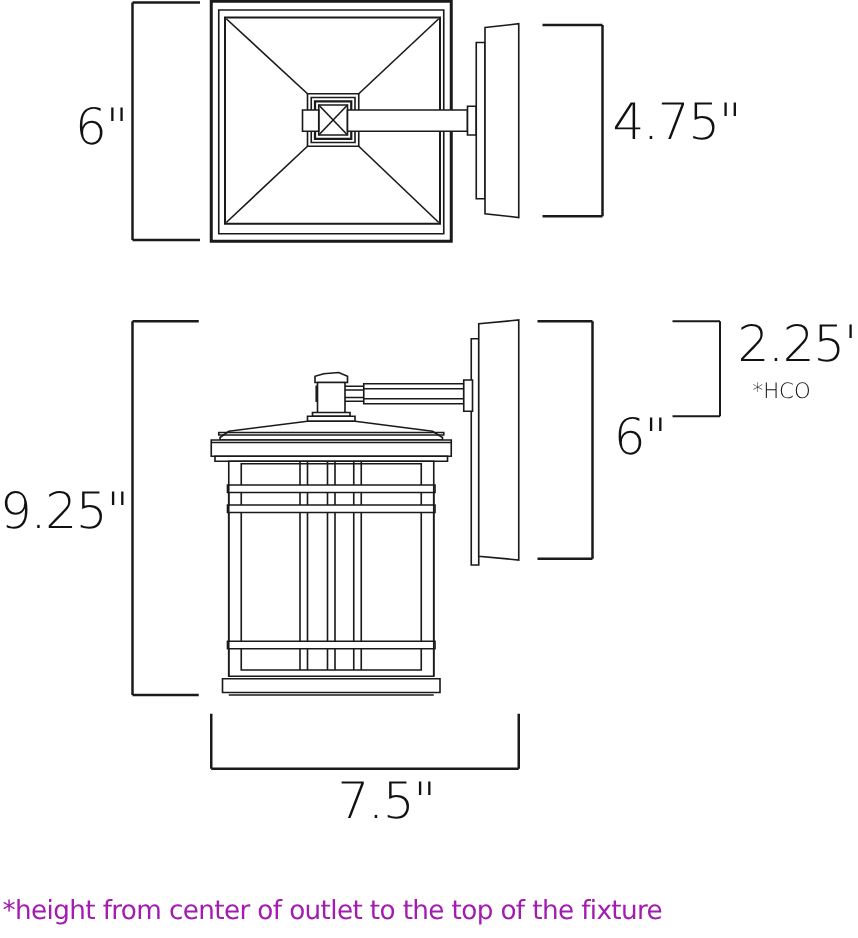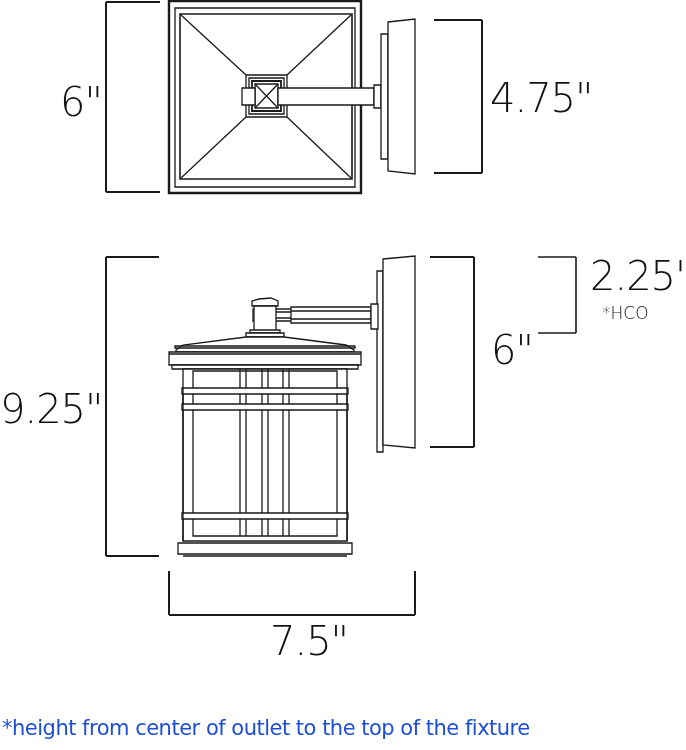--- a/index.html
+++ b/index.html
@@ -4,21 +4,21 @@
 <style>
   html, body { margin: 0; padding: 0; background: #ffffff; }
   body { width: 686px; height: 750px; position: relative; overflow: hidden;
          font-family: "Liberation Sans", "DejaVu Sans", sans-serif; color: #111; }
   #diagram { position: absolute; left: 0; top: 0; width: 686px; height: 750px; }
   .dim-label { position: absolute; font-family: "DejaVu Sans", "Liberation Sans", sans-serif;
                font-weight: 300; color: #111; white-space: nowrap; letter-spacing: -1px; }
   .big { font-size: 40px; line-height: 40px; }
   .small { font-size: 17px; line-height: 18px; letter-spacing: 0; }
   .footnote { position: absolute; left: 2px; top: 716px; font-size: 21px;
-              font-family: "DejaVu Sans", "Liberation Sans", sans-serif; color: #1d4ed8;
+              font-family: "DejaVu Sans", "Liberation Sans", sans-serif; color: #a21caf;
               white-space: nowrap; letter-spacing: -0.5px; }
   svg line, svg rect, svg polygon, svg polyline, svg path { vector-effect: non-scaling-stroke; }
 </style>
 </head>
 <body>
 
 <svg id="diagram" viewBox="0 0 686 750" xmlns="http://www.w3.org/2000/svg" fill="none" stroke="#1a1a1a" stroke-width="1.3">
 
   <g>
 

